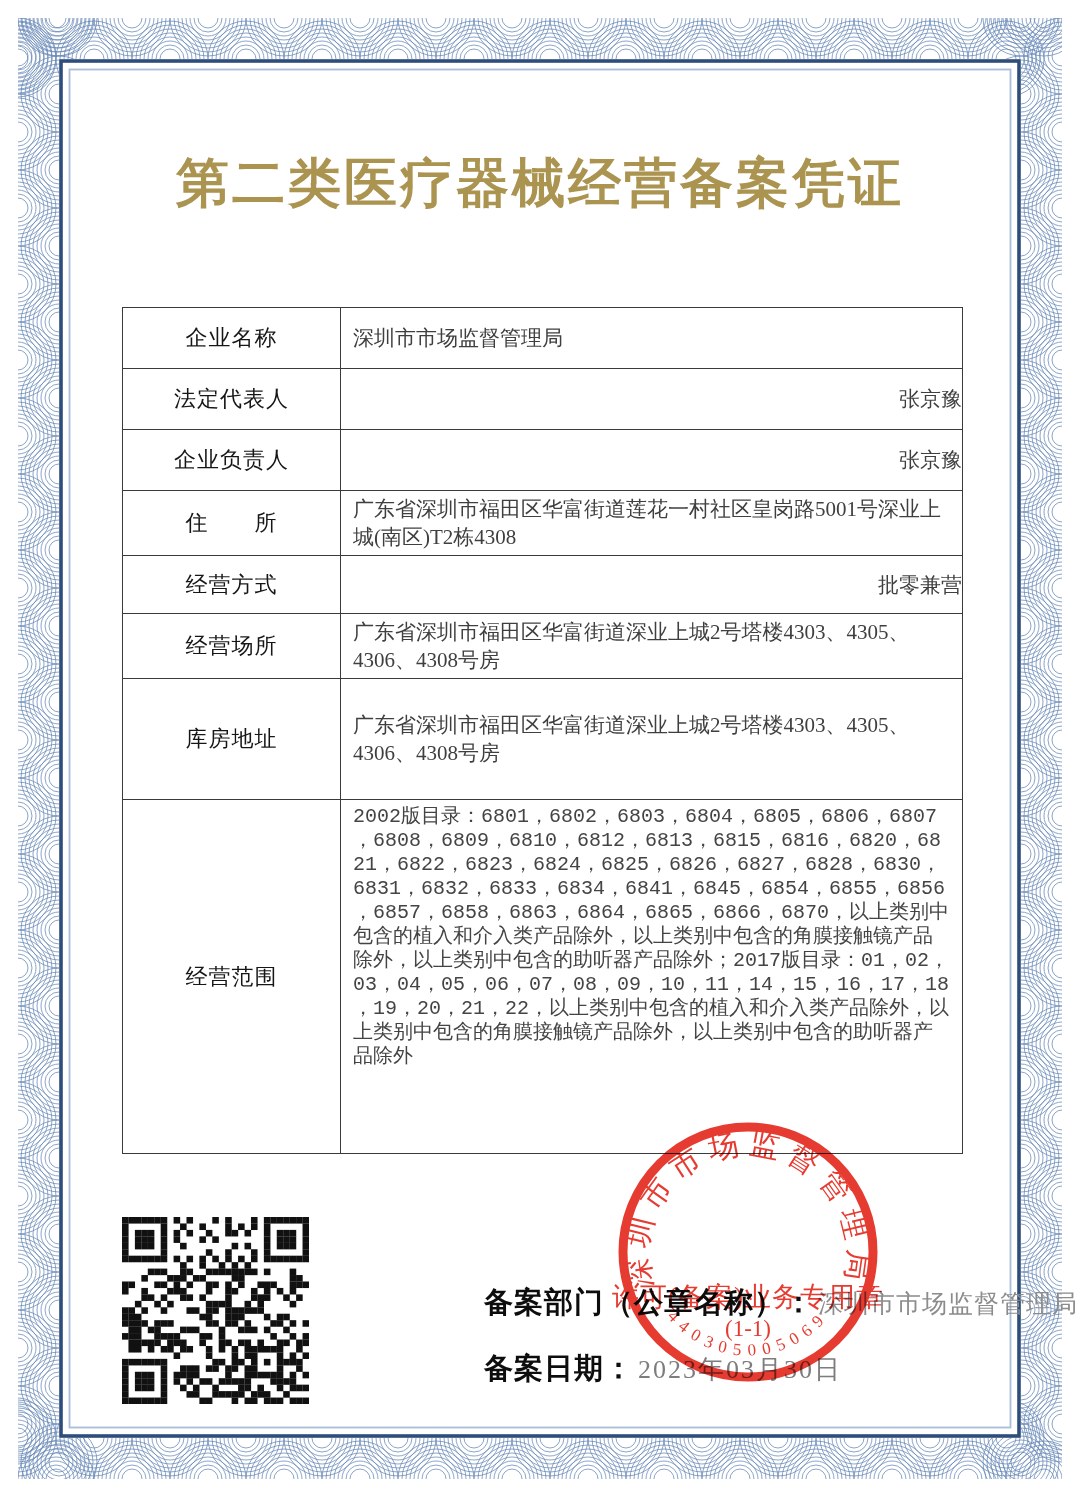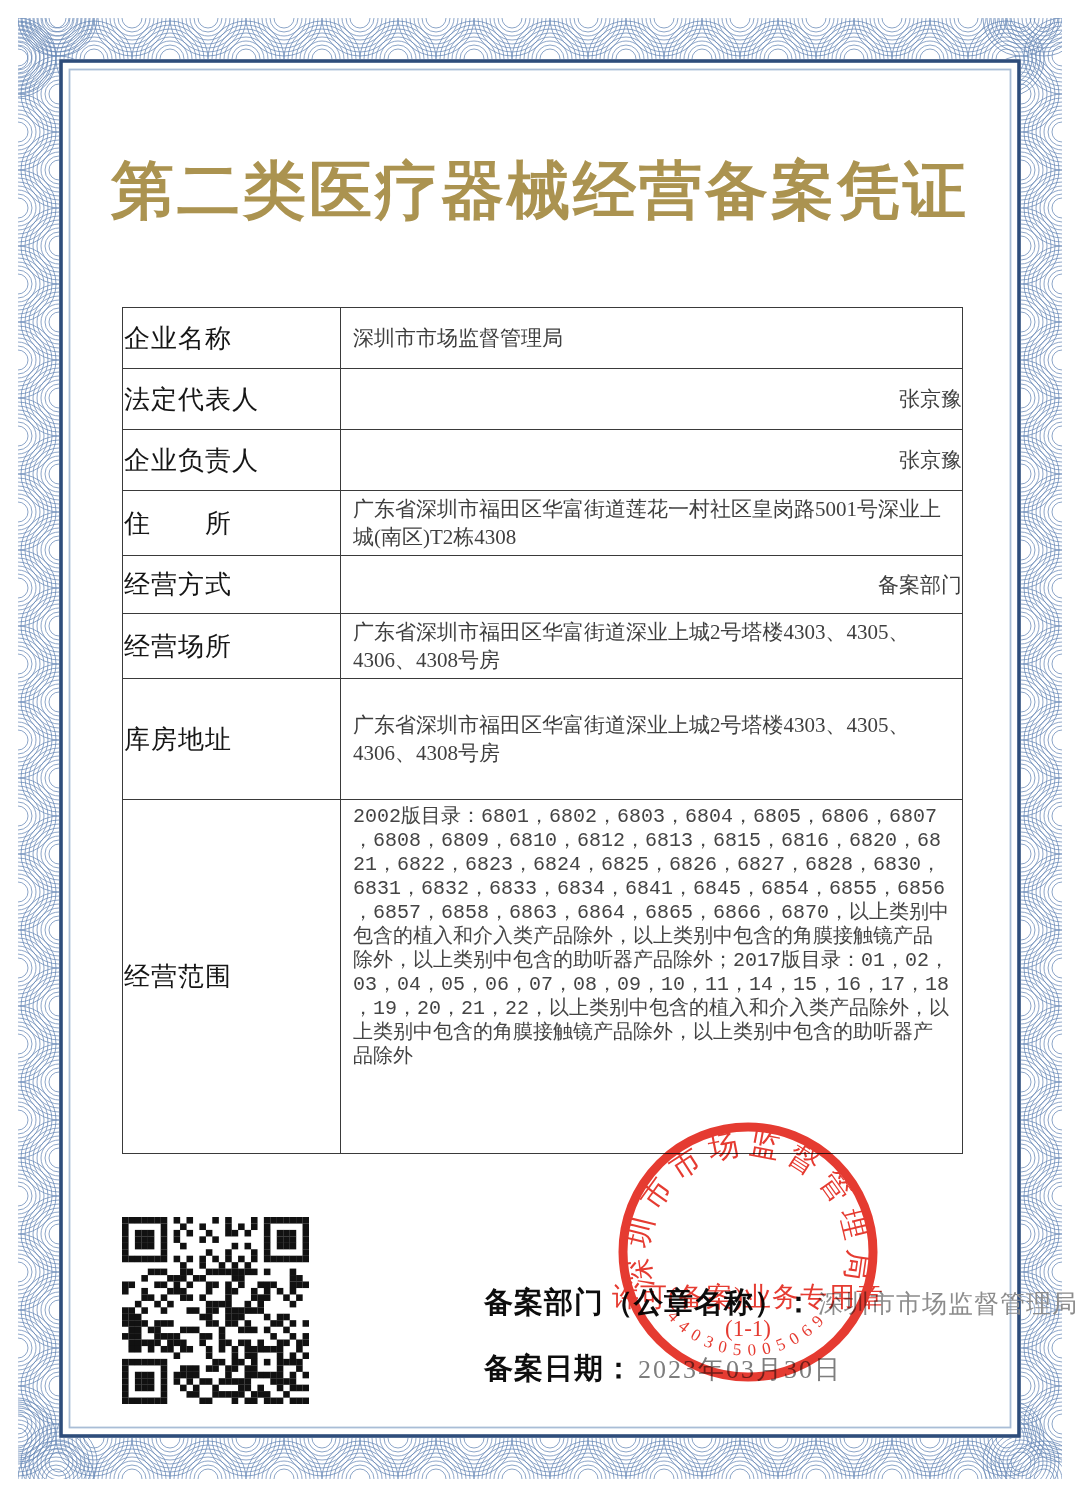--- a/index.html
+++ b/index.html
@@ -3,31 +3,31 @@
 <meta charset="utf-8">
 <style>
   html,body{margin:0;padding:0;background:#ffffff;}
   .page{
     position:relative;width:1080px;height:1497px;background:#ffffff;overflow:hidden;
     font-family:"Liberation Serif","DejaVu Serif",serif;
   }
   .frame-svg{position:absolute;left:0;top:0;width:1080px;height:1497px;pointer-events:none;}
   .title{
     position:absolute;top:148px;left:0;width:100%;text-align:center;
-    font-size:63px;font-weight:700;color:#ab9350;letter-spacing:3px;
+    font-size:53px;font-weight:700;color:#ab9350;letter-spacing:3px;
   }
   .regno{position:absolute;top:243px;left:205px;font-size:25px;white-space:nowrap;}
   .regno-label{font-weight:700;color:#121212;letter-spacing:1px;}
   .regno-value{color:#565656;margin-left:6px;}
   table.cert{
     position:absolute;left:122px;top:307px;width:840px;
     border-collapse:collapse;table-layout:fixed;
   }
   table.cert td{border:1.6px solid #3a3a3a;vertical-align:middle;overflow:hidden;}
-  td.lbl{font-size:26px;color:#161616;letter-spacing:1px;}
+  td.lbl{text-align:center;font-size:22px;color:#161616;letter-spacing:1px;}
   td.val{font-size:21px;color:#3f3f3f;padding:4px 10px 4px 12px;}
   td.val.c{text-align:right;padding-left:0;padding-right:0;}
   tr.h61{height:61px;} tr.h56{height:56px;} tr.h58{height:58px;}
   tr.h62{height:62px;padding-left:16px;} tr.h121{height:121px;} tr.h354{height:354px;}
   tr.h354 td.val{
     vertical-align:top;font-size:20px;line-height:24px;color:#444444;
     word-break:break-all;line-break:anywhere;padding-top:5px;font-family:Liberation Mono, monospace;
   }
   .qr{position:absolute;left:122px;top:1217px;width:187px;height:187px;}
   .foot-line{position:absolute;left:484px;white-space:nowrap;}
@@ -1146,21 +1146,21 @@
       <tr class="h61">
         <td class="lbl">企业负责人</td>
         <td class="val c">张京豫</td>
       </tr>
       <tr class="h56">
         <td class="lbl">住　　所</td>
         <td class="val">广东省深圳市福田区华富街道莲花一村社区皇岗路5001号深业上城(南区)T2栋4308</td>
       </tr>
       <tr class="h58">
         <td class="lbl">经营方式</td>
-        <td class="val c">备案部门</td>
+        <td class="val c">批零兼营</td>
       </tr>
       <tr class="h62">
         <td class="lbl">经营场所</td>
         <td class="val">广东省深圳市福田区华富街道深业上城2号塔楼4303、4305、4306、4308号房</td>
       </tr>
       <tr class="h121">
         <td class="lbl">库房地址</td>
         <td class="val">广东省深圳市福田区华富街道深业上城2号塔楼4303、4305、4306、4308号房</td>
       </tr>
       <tr class="h354">

